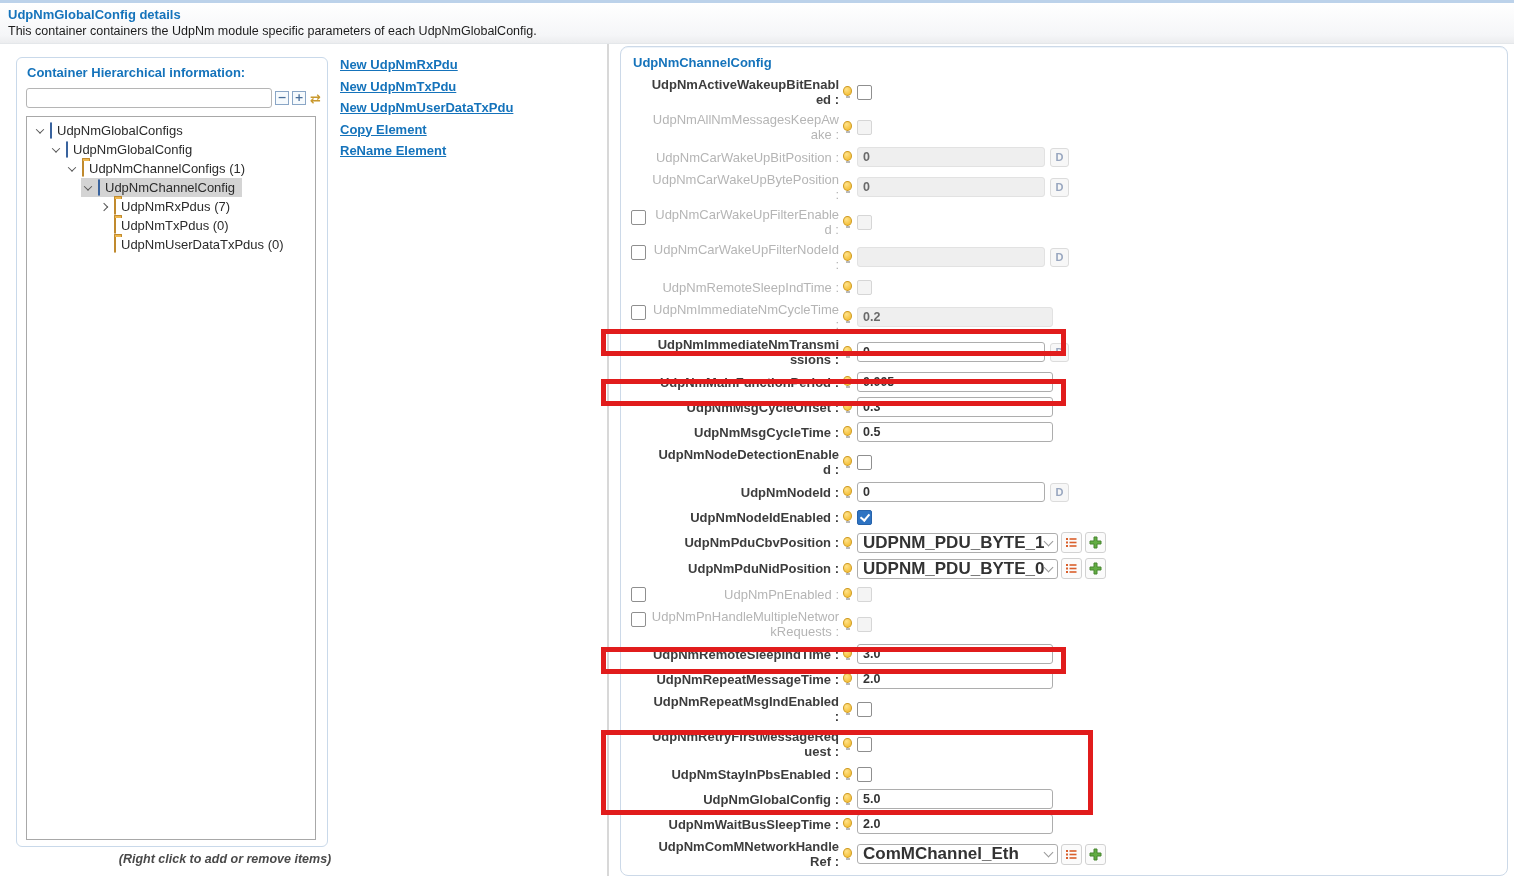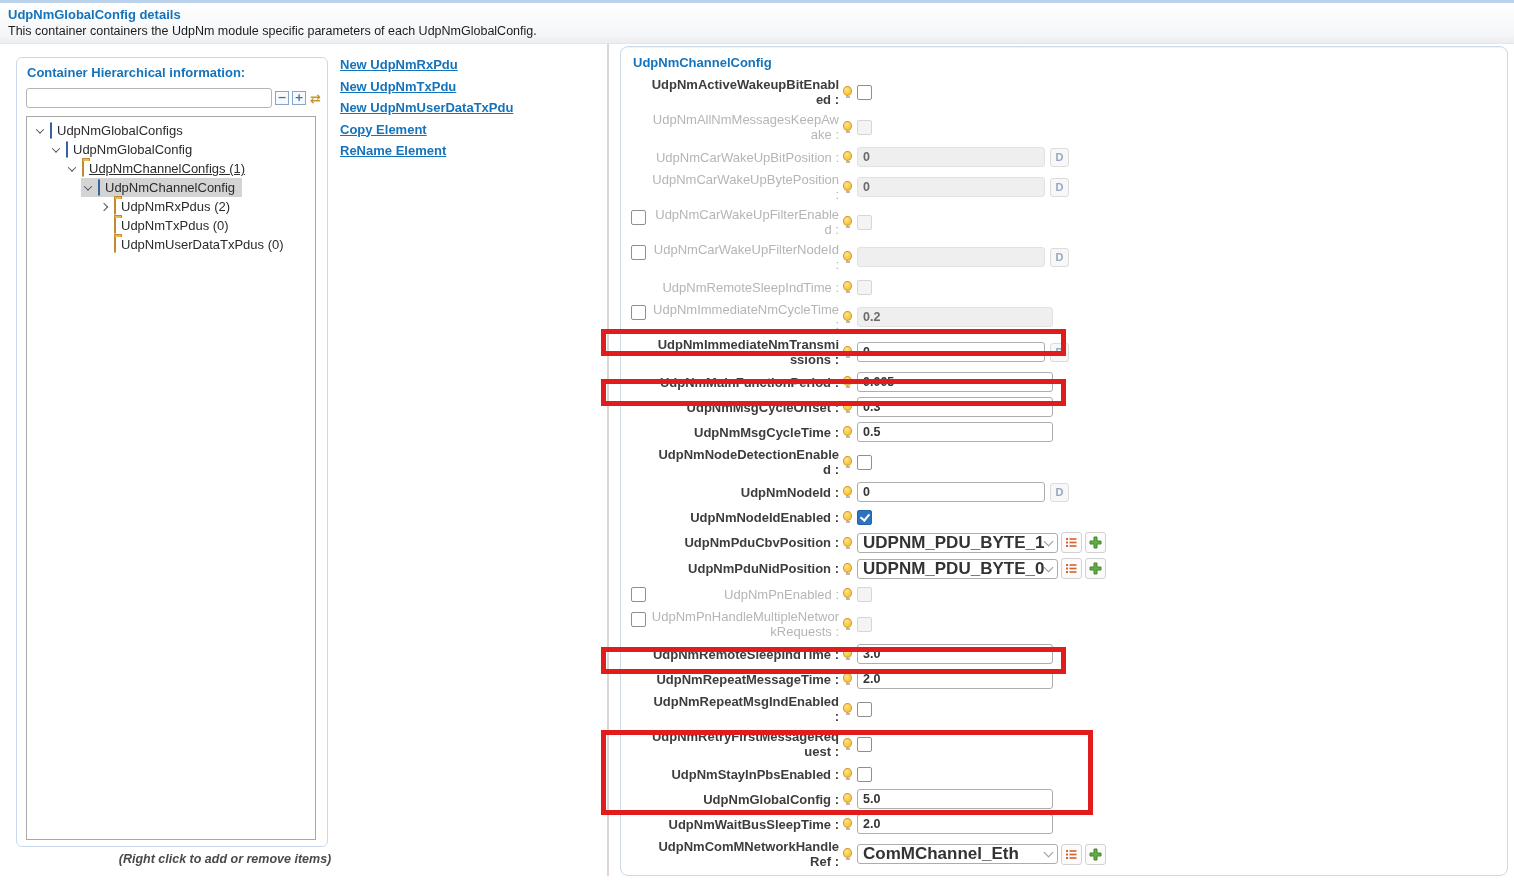--- a/index.html
+++ b/index.html
@@ -120,39 +120,39 @@
           <span class="tlabel">UdpNmGlobalConfigs</span>
         </span>
       </div>
       <div class="trow" style="padding-left: 22px;">
         <span class="tin">
           <span class="chev exp"></span>
           <span class="ticon"><span class="icube"></span></span>
           <span class="tlabel">UdpNmGlobalConfig</span>
         </span>
       </div>
-      <div class="trow" style="padding-left: 38px; text-decoration: underline;">
+      <div class="trow" style="padding-left: 38px;">
         <span class="tin">
           <span class="chev exp"></span>
           <span class="ticon"><span class="ifolder"></span></span>
           <span class="tlabel">UdpNmChannelConfigs (1)</span>
         </span>
       </div>
       <div class="trow" style="padding-left: 54px;">
         <span class="tin tsel">
           <span class="chev exp"></span>
           <span class="ticon"><span class="icube"></span></span>
           <span class="tlabel">UdpNmChannelConfig</span>
         </span>
       </div>
       <div class="trow" style="padding-left: 70px;">
         <span class="tin">
           <span class="chev col"></span>
           <span class="ticon"><span class="ifolder"></span></span>
-          <span class="tlabel">UdpNmRxPdus (2)</span>
+          <span class="tlabel">UdpNmRxPdus (7)</span>
         </span>
       </div>
       <div class="trow" style="padding-left: 70px;">
         <span class="tin">
           <span class="chev none"></span>
           <span class="ticon"><span class="ifolder"></span></span>
           <span class="tlabel">UdpNmTxPdus (0)</span>
         </span>
       </div>
       <div class="trow" style="padding-left: 70px;">

